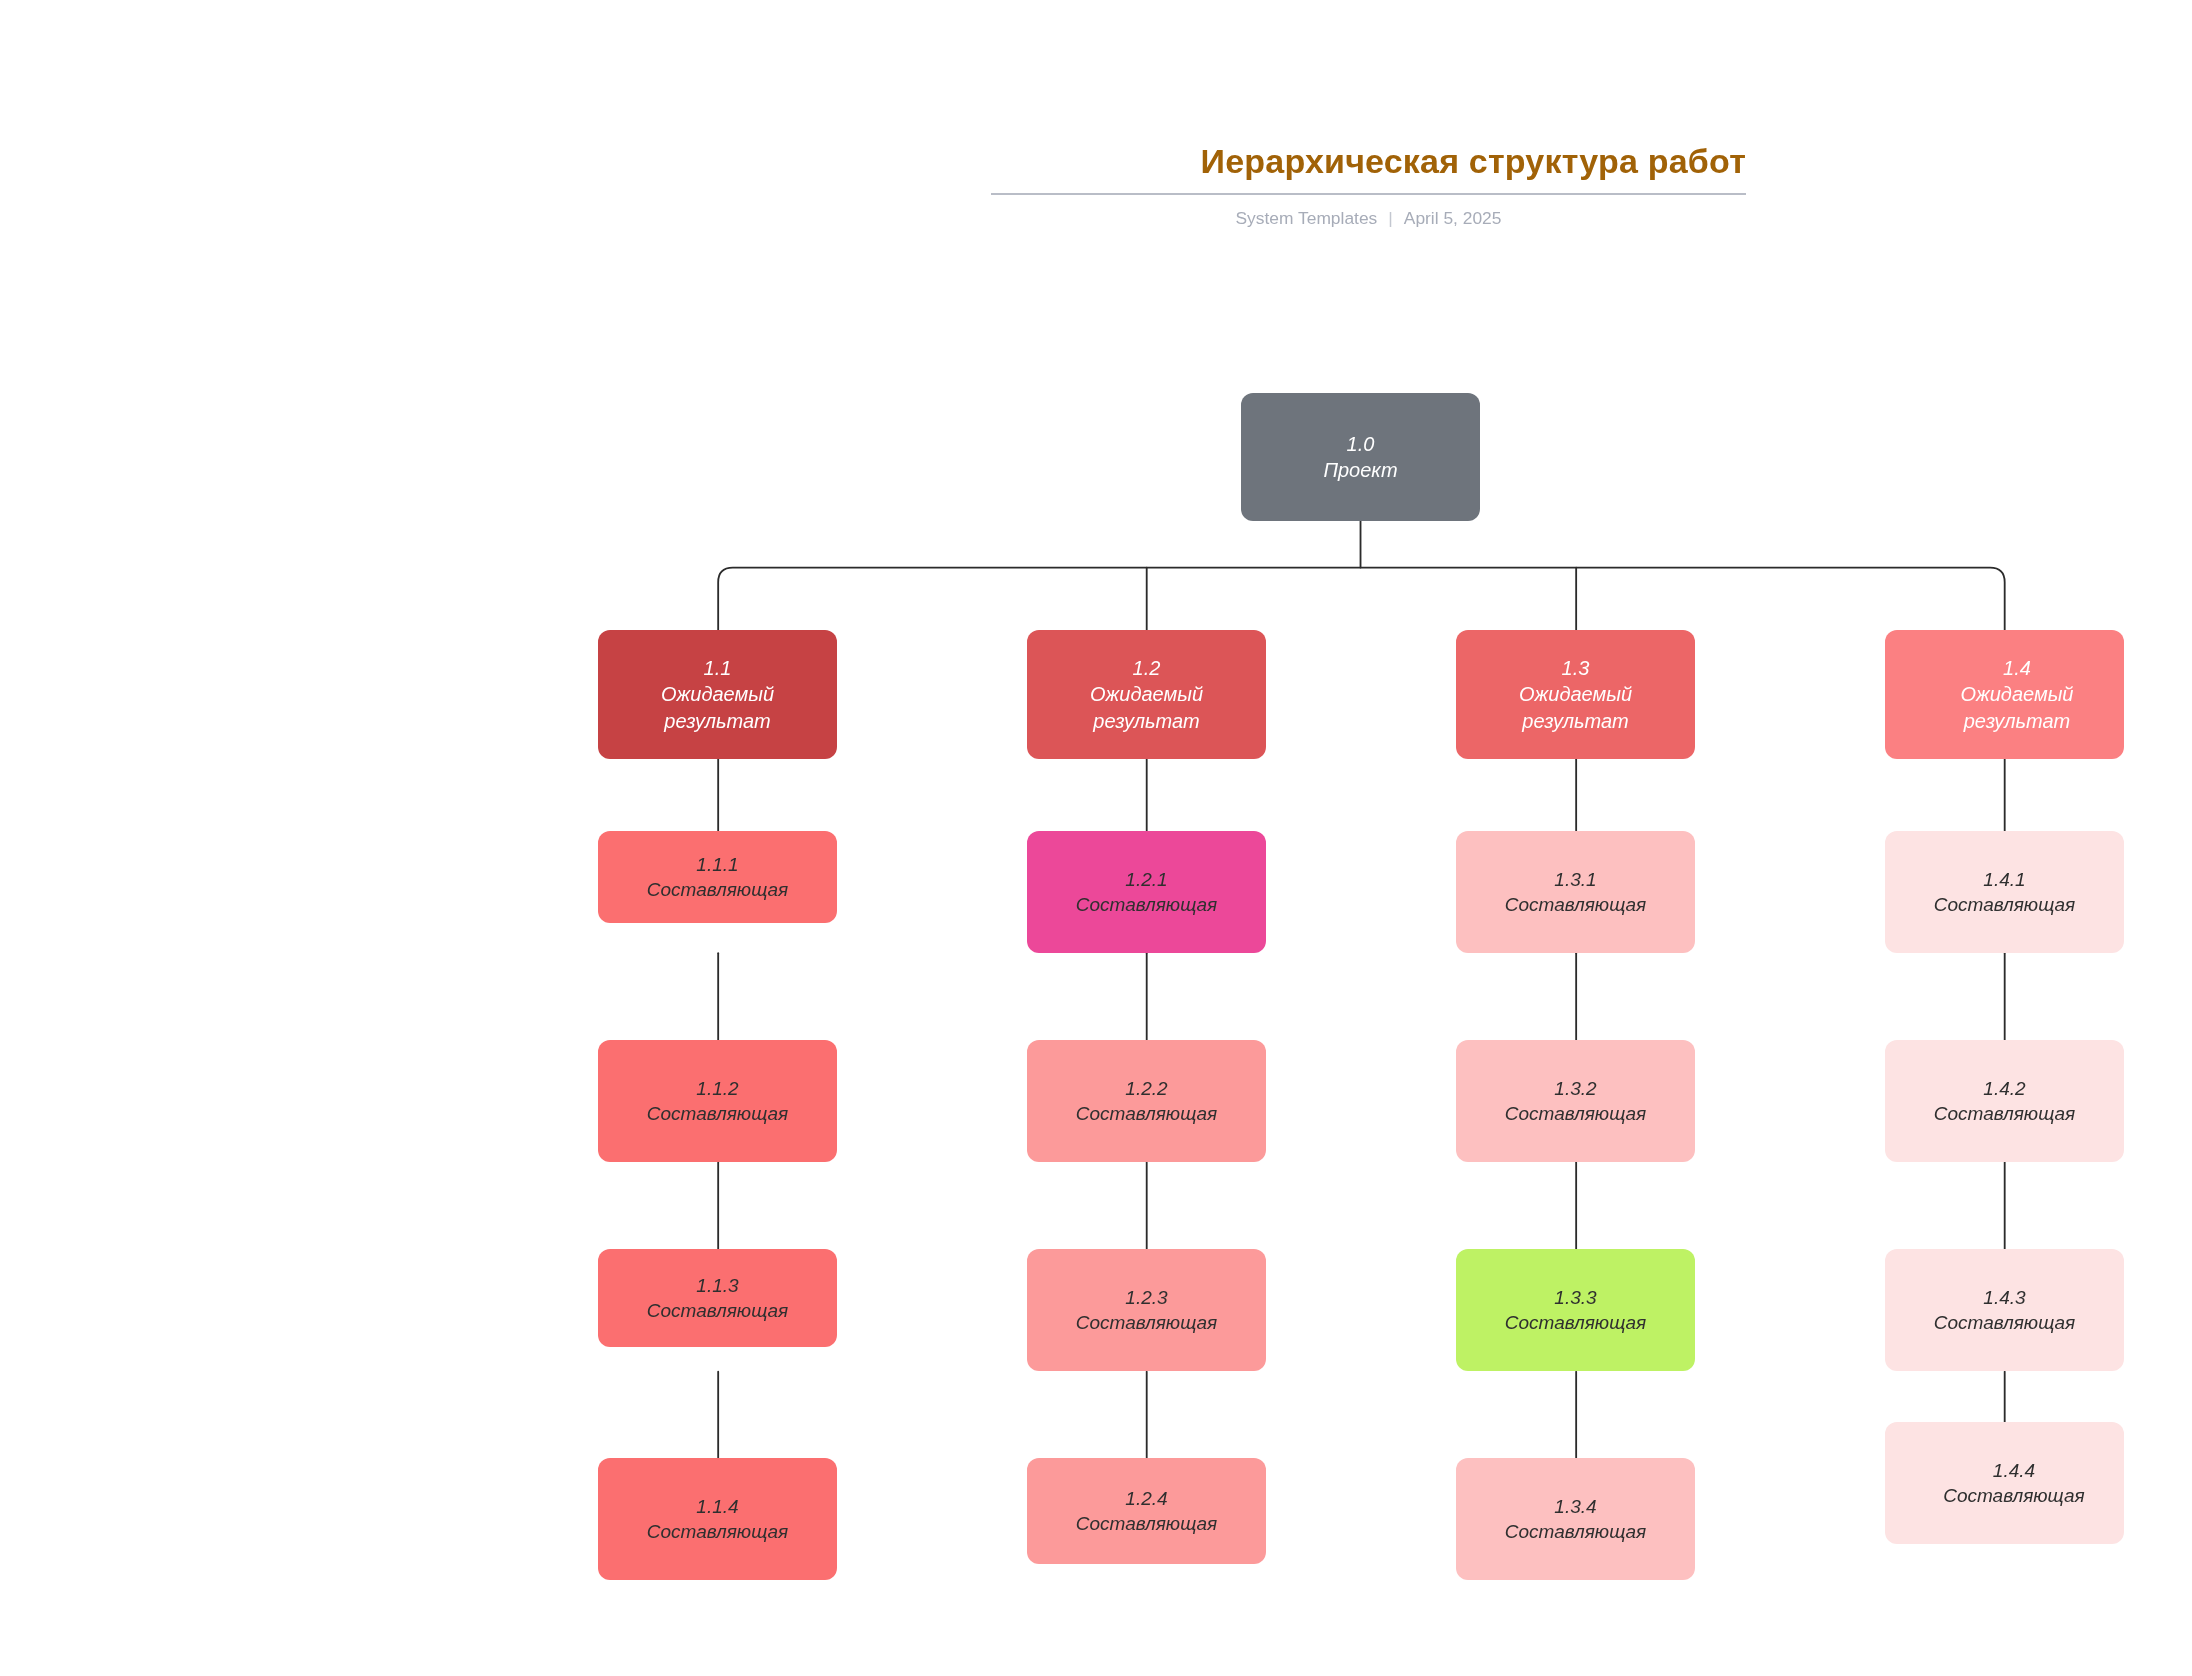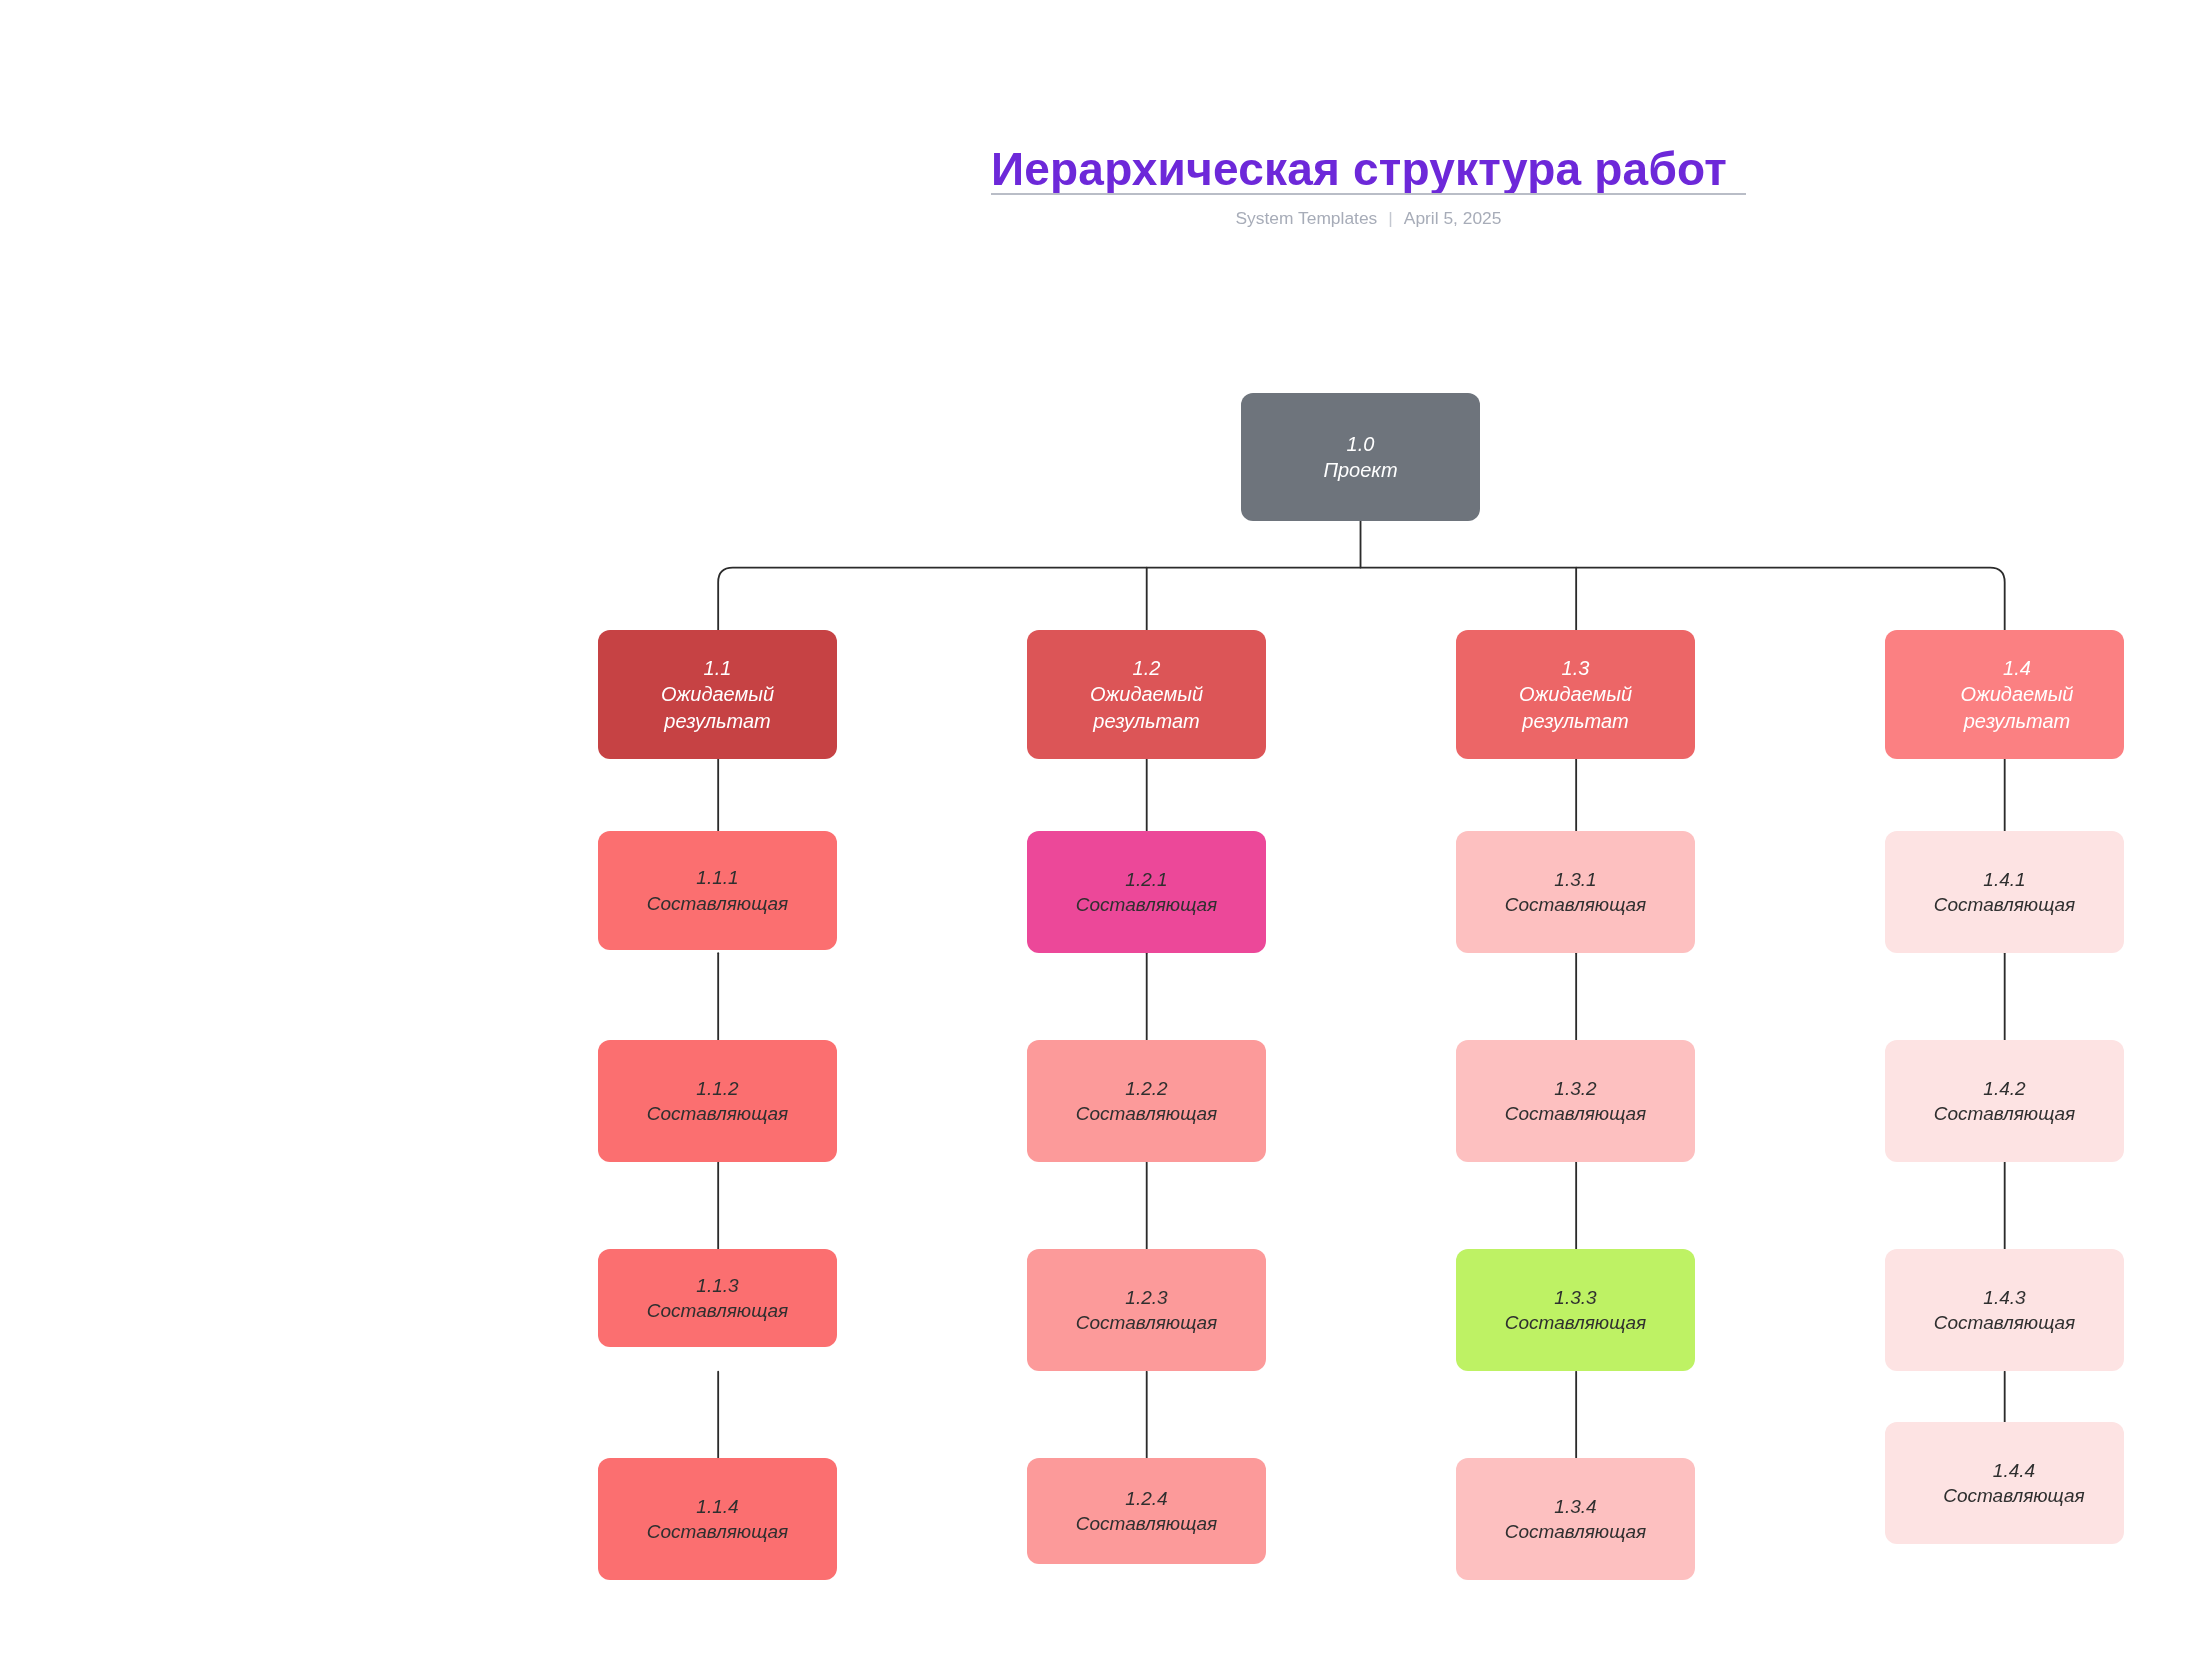--- a/index.html
+++ b/index.html
@@ -22,24 +22,24 @@
     left: 0;
     top: 0;
     width: 2192px;
     text-align: center;
   }
   .title {
     position: absolute;
     left: 991px;
     top: 142px;
     width: 755px;
-    text-align: left;
-    font-size: 46px;
+    text-align: right;
+    font-size: 34px;
     font-weight: bold;
-    color: #6d28d9;
+    color: #a16207;
     letter-spacing: 0.2px;
     white-space: nowrap;
   }
   .title-rule {
     position: absolute;
     left: 991px;
     top: 193px;
     width: 755px;
     height: 1.8px;
     background: #b9bdc7;
@@ -157,21 +157,21 @@
     </svg>
   <div id="node-layer">
       <div class="node node-root" style="left: 1241px; top: 393px; height: 128px; background: rgb(110, 116, 124); color: rgb(255, 255, 255);">
         <span class="code">1.0</span>
         <span class="label">Проект</span>
       </div>
       <div class="node node-l1" style="left: 598px; top: 630px; height: 129px; background: rgb(198, 66, 68); color: rgb(255, 255, 255);">
         <span class="code">1.1</span>
         <span class="label">Ожидаемый результат</span>
       </div>
-      <div class="node node-l2" style="left: 598px; top: 831px; height: 119px; background: rgb(251, 111, 112); color: rgb(47, 47, 47);">
+      <div class="node node-l2" style="left: 598px; top: 831px; height: 92px; background: rgb(251, 111, 112); color: rgb(47, 47, 47);">
         <span class="code">1.1.1</span>
         <span class="label">Составляющая</span>
       </div>
       <div class="node node-l2" style="left: 598px; top: 1040px; height: 122px; background: rgb(251, 111, 112); color: rgb(47, 47, 47);">
         <span class="code">1.1.2</span>
         <span class="label">Составляющая</span>
       </div>
       <div class="node node-l2" style="left: 598px; top: 1249px; height: 98px; background: rgb(251, 111, 112); color: rgb(47, 47, 47);">
         <span class="code">1.1.3</span>
         <span class="label">Составляющая</span>

